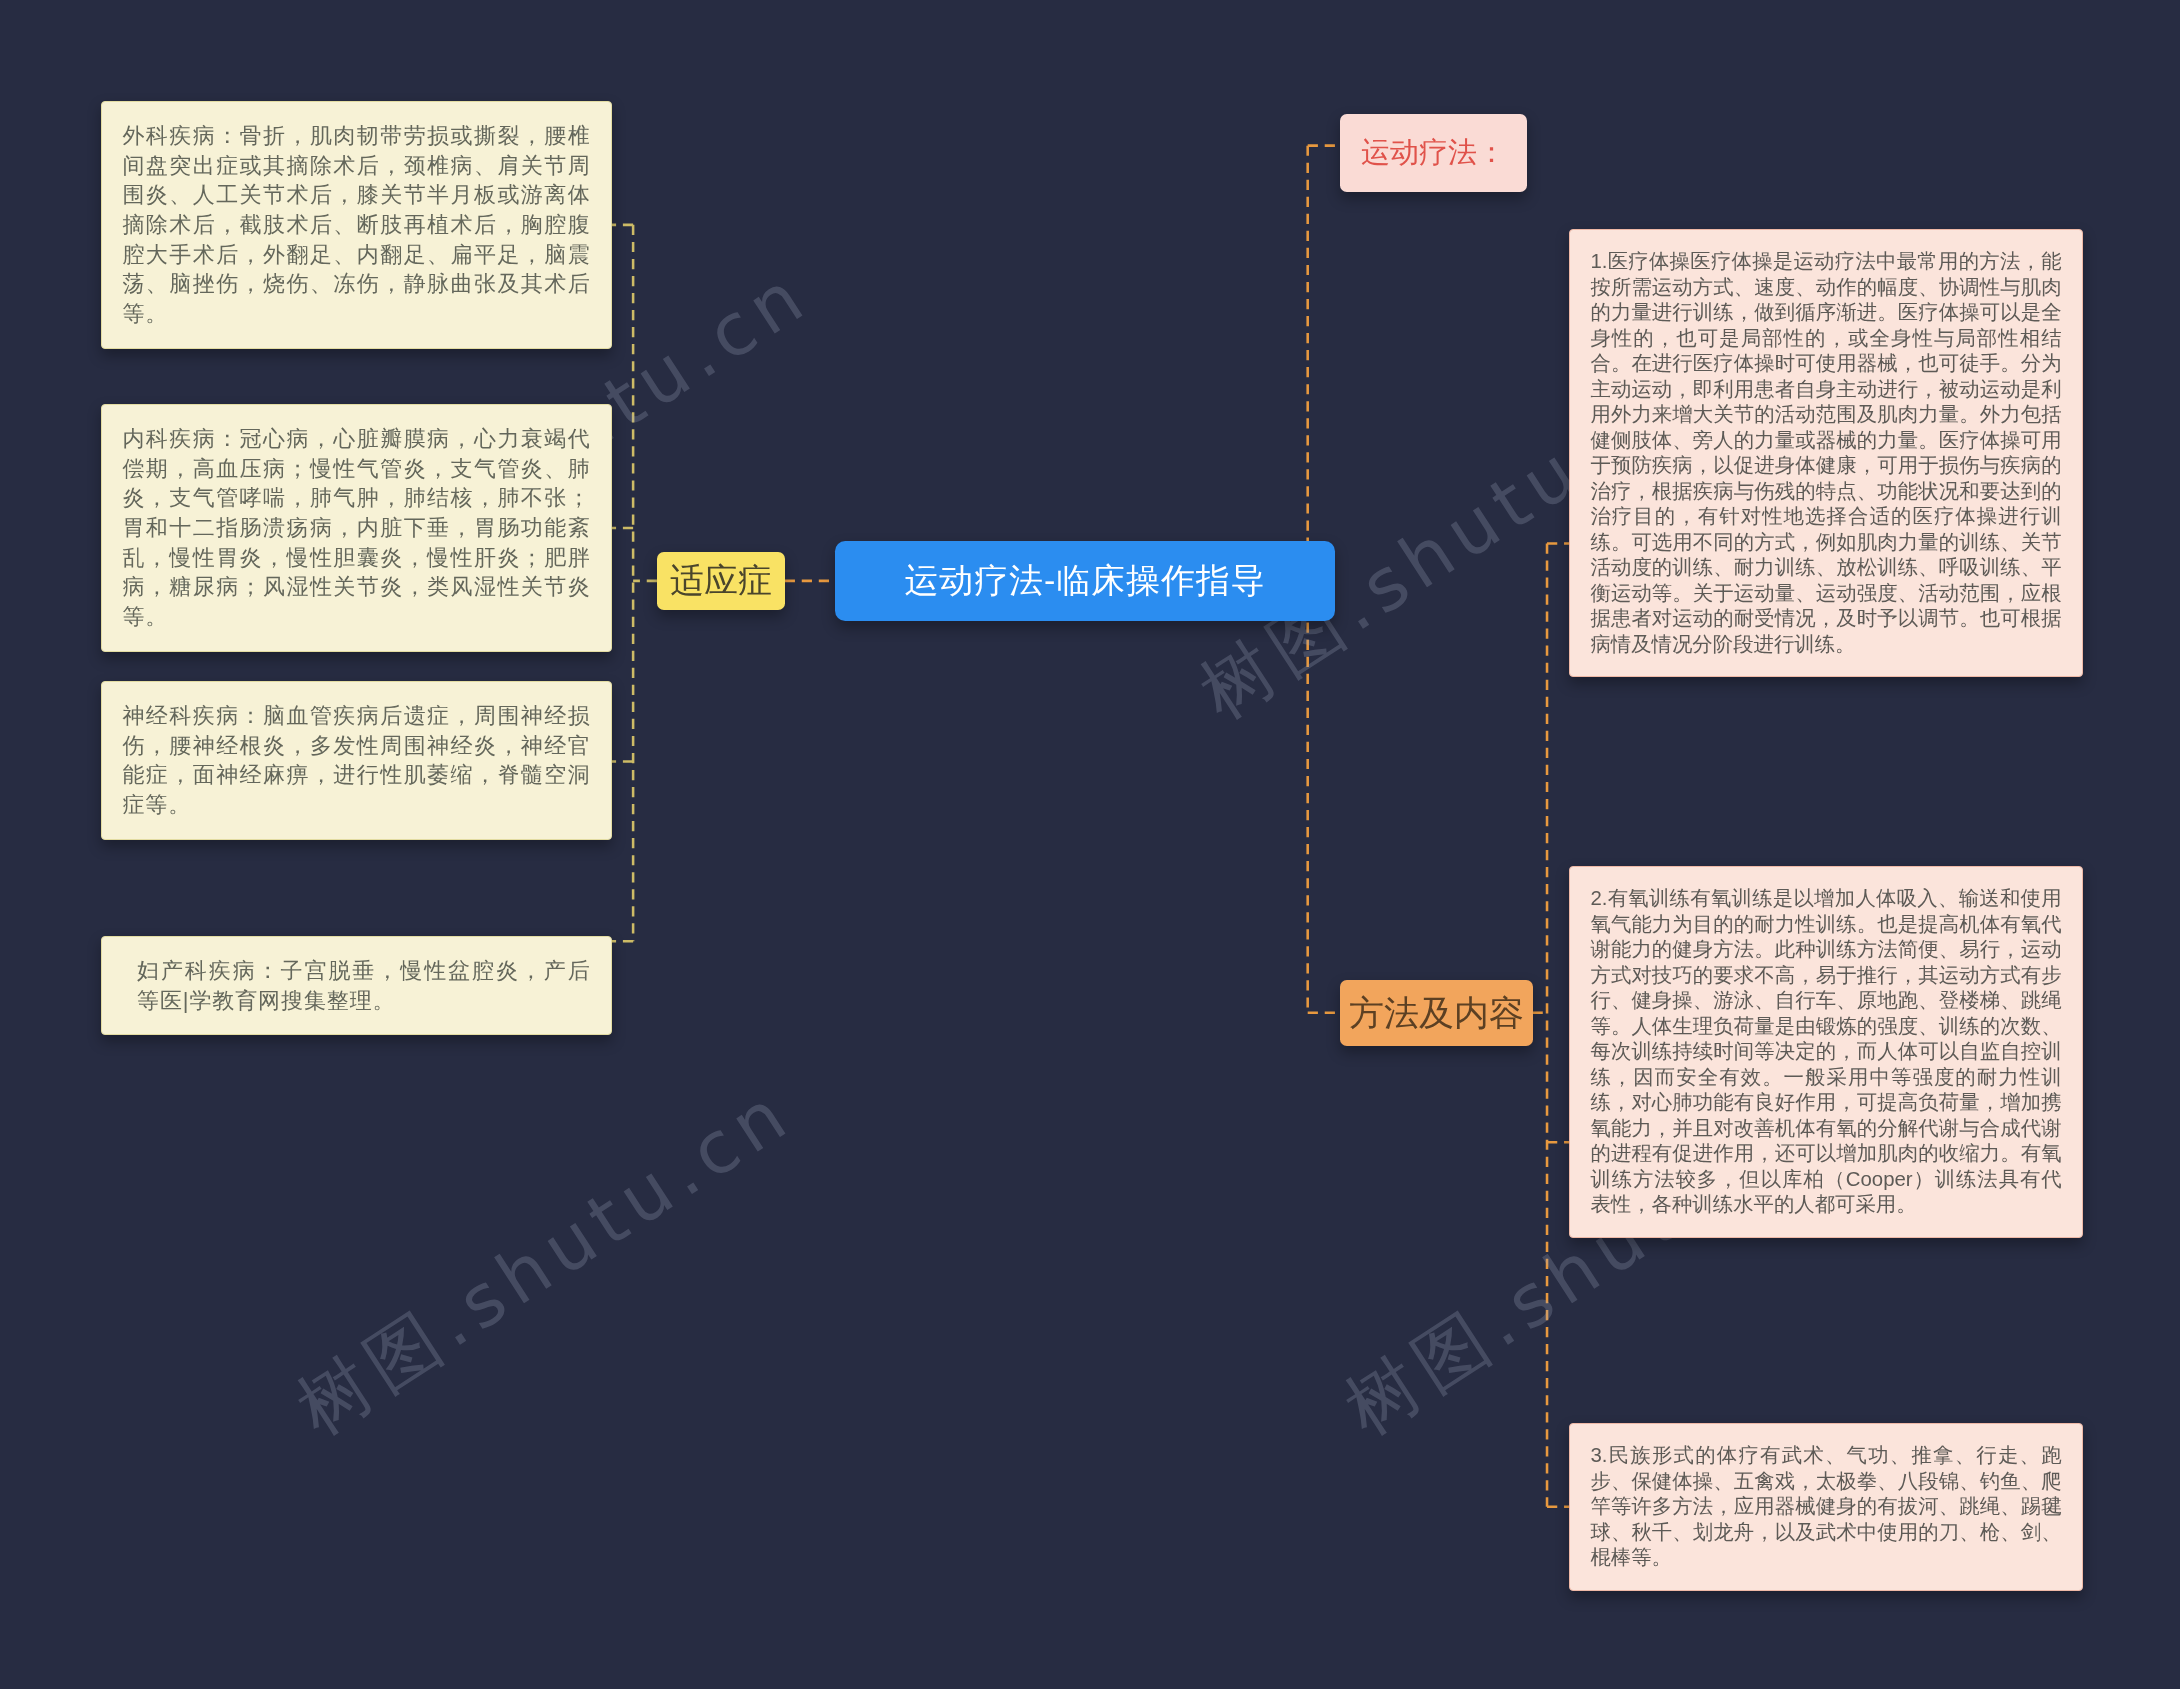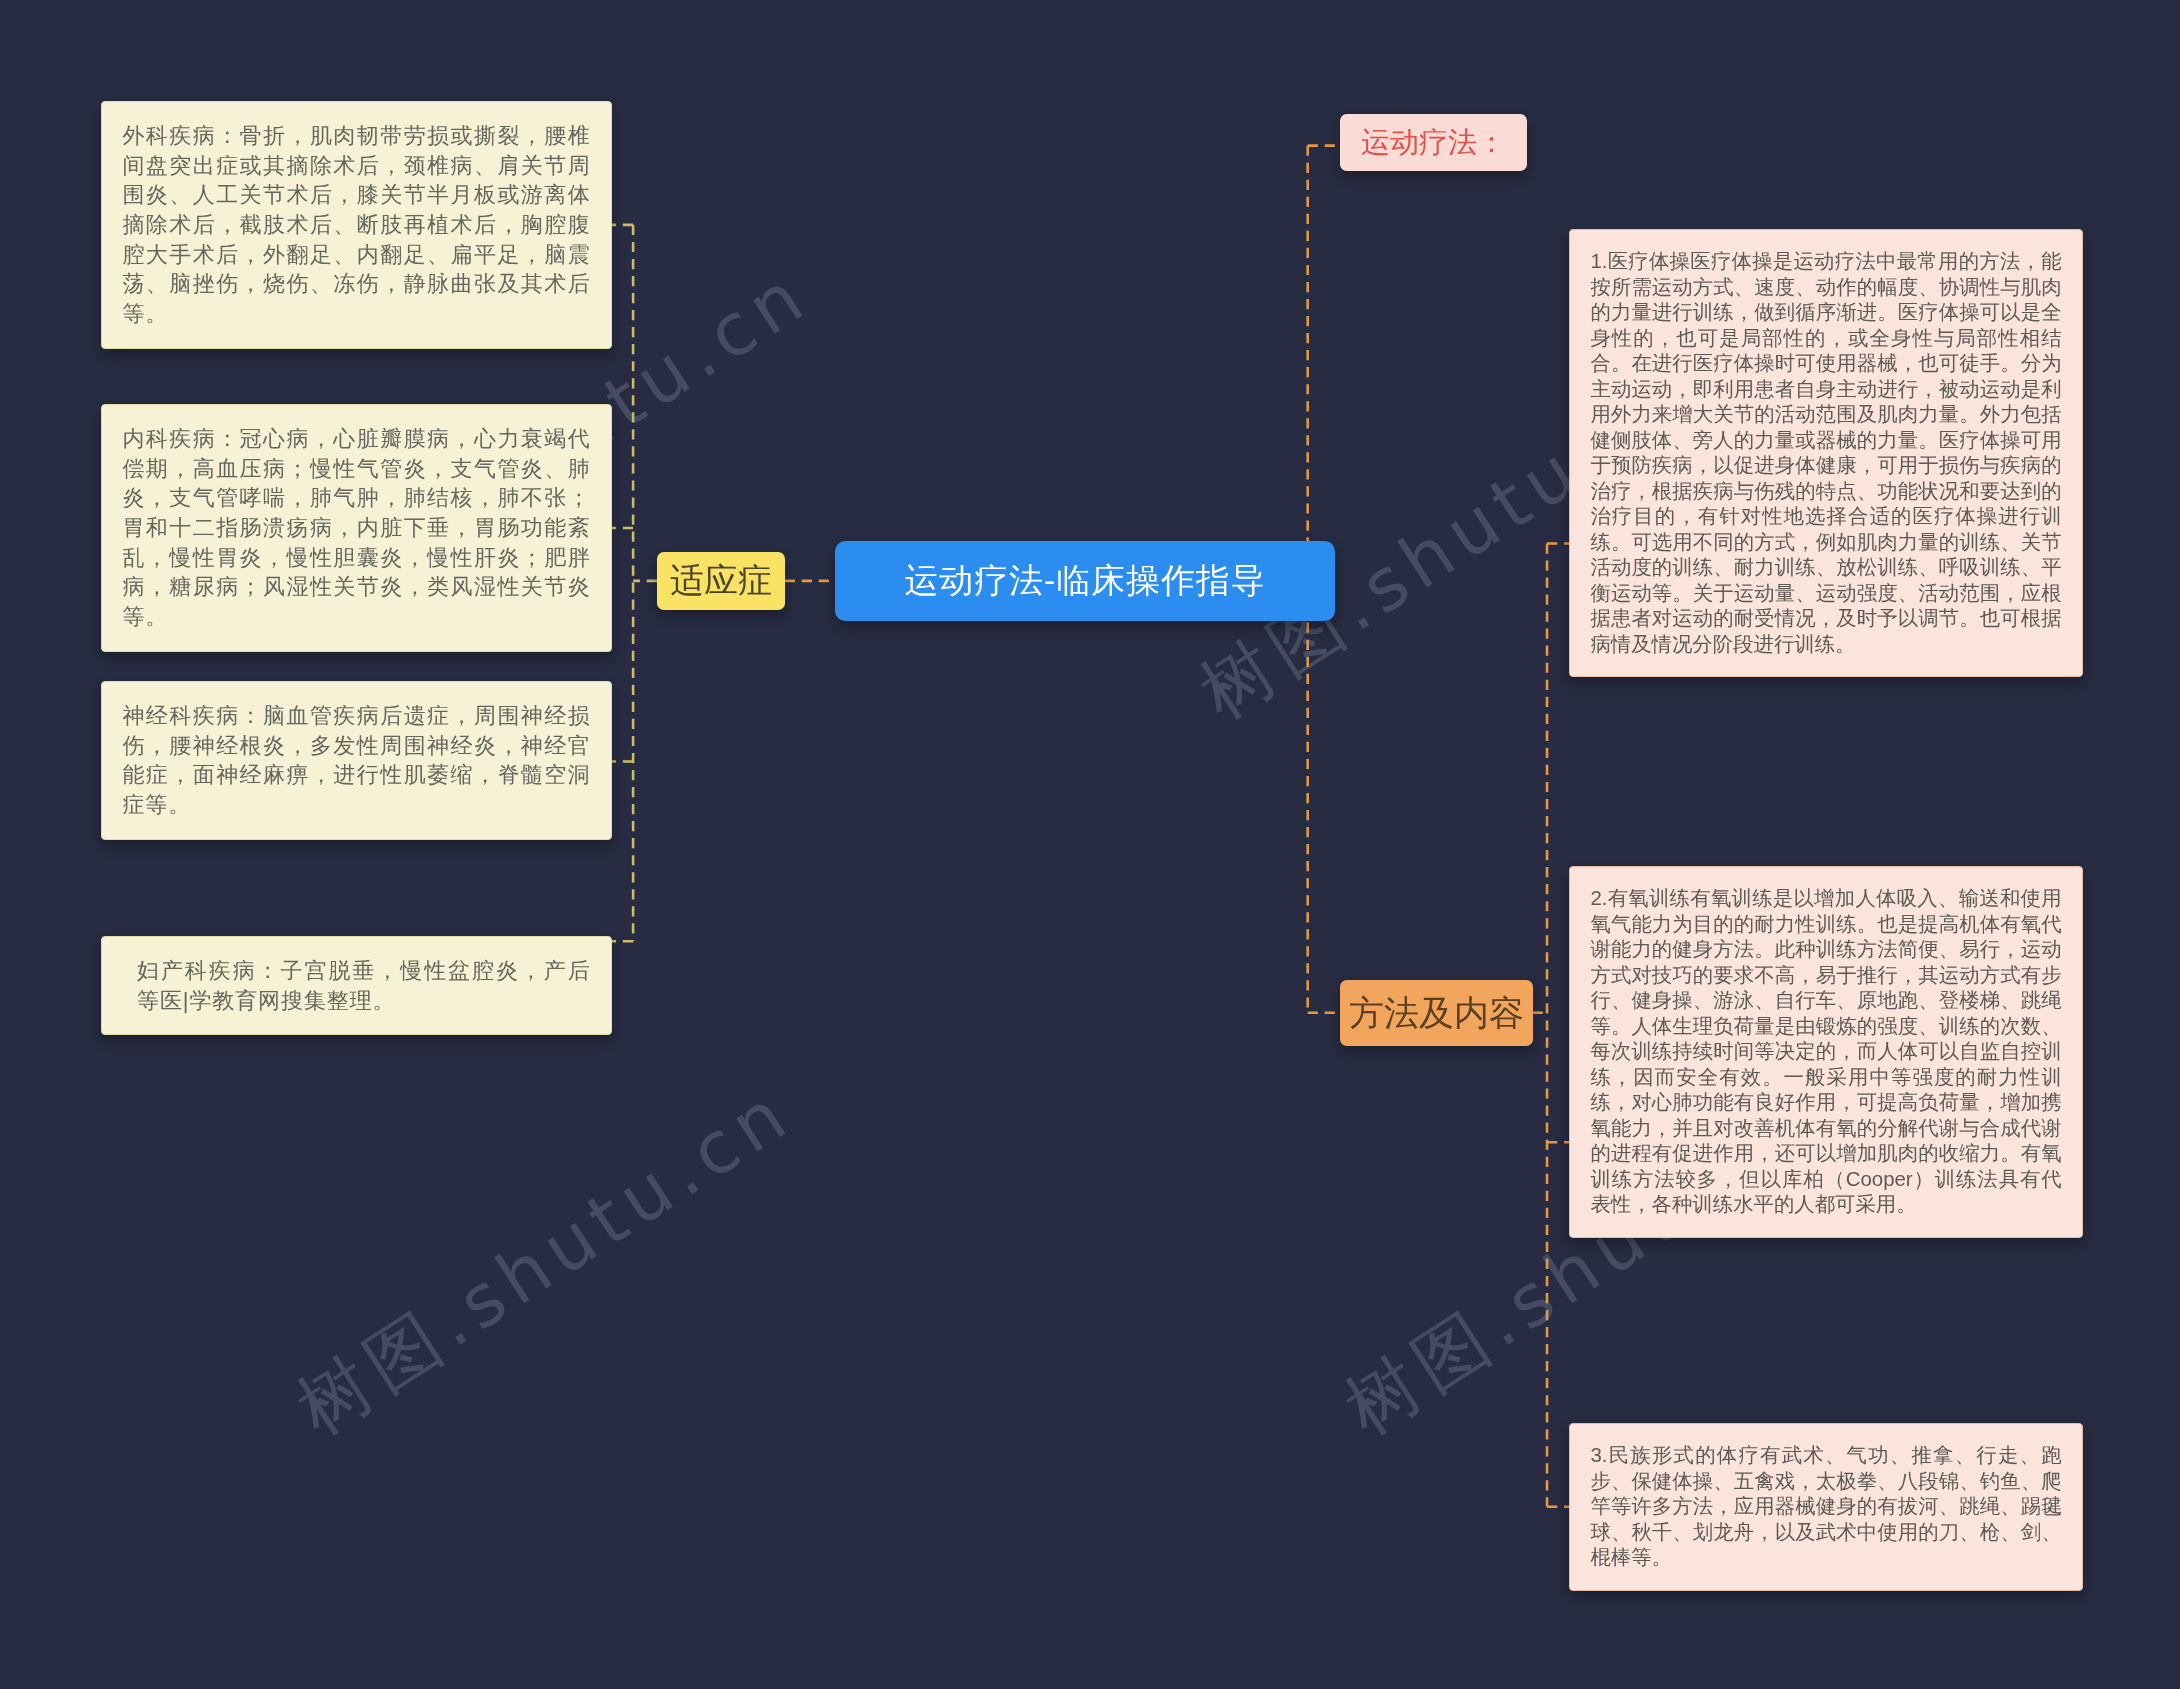--- a/index.html
+++ b/index.html
@@ -77,21 +77,21 @@
   #indications {
     left:657px; top:552px; width:128px; height:58px;
     background:#f9e264; color:#4a452c; font-size:34px;
   }
   #root {
     left:835px; top:541px; width:500px; height:80px;
     background:#2b8df0; color:#ffffff; font-size:34px;
     border-radius:10.2px; letter-spacing:0.9px;text-align:center;
   }
   #therapy {
-    left:1340px; top:114px; width:187px; height:57px;
+    left:1340px; top:114px; width:187px; height:78px;
     background:#fadbd5; color:#e0524a; font-size:29px;
   }
   #methods {
     left:1340px; top:980px; width:193px; height:66px;
     background:#f2a55c; color:#5c4023; font-size:35px;
   }
 </style>
 </head>
 <body>
 

